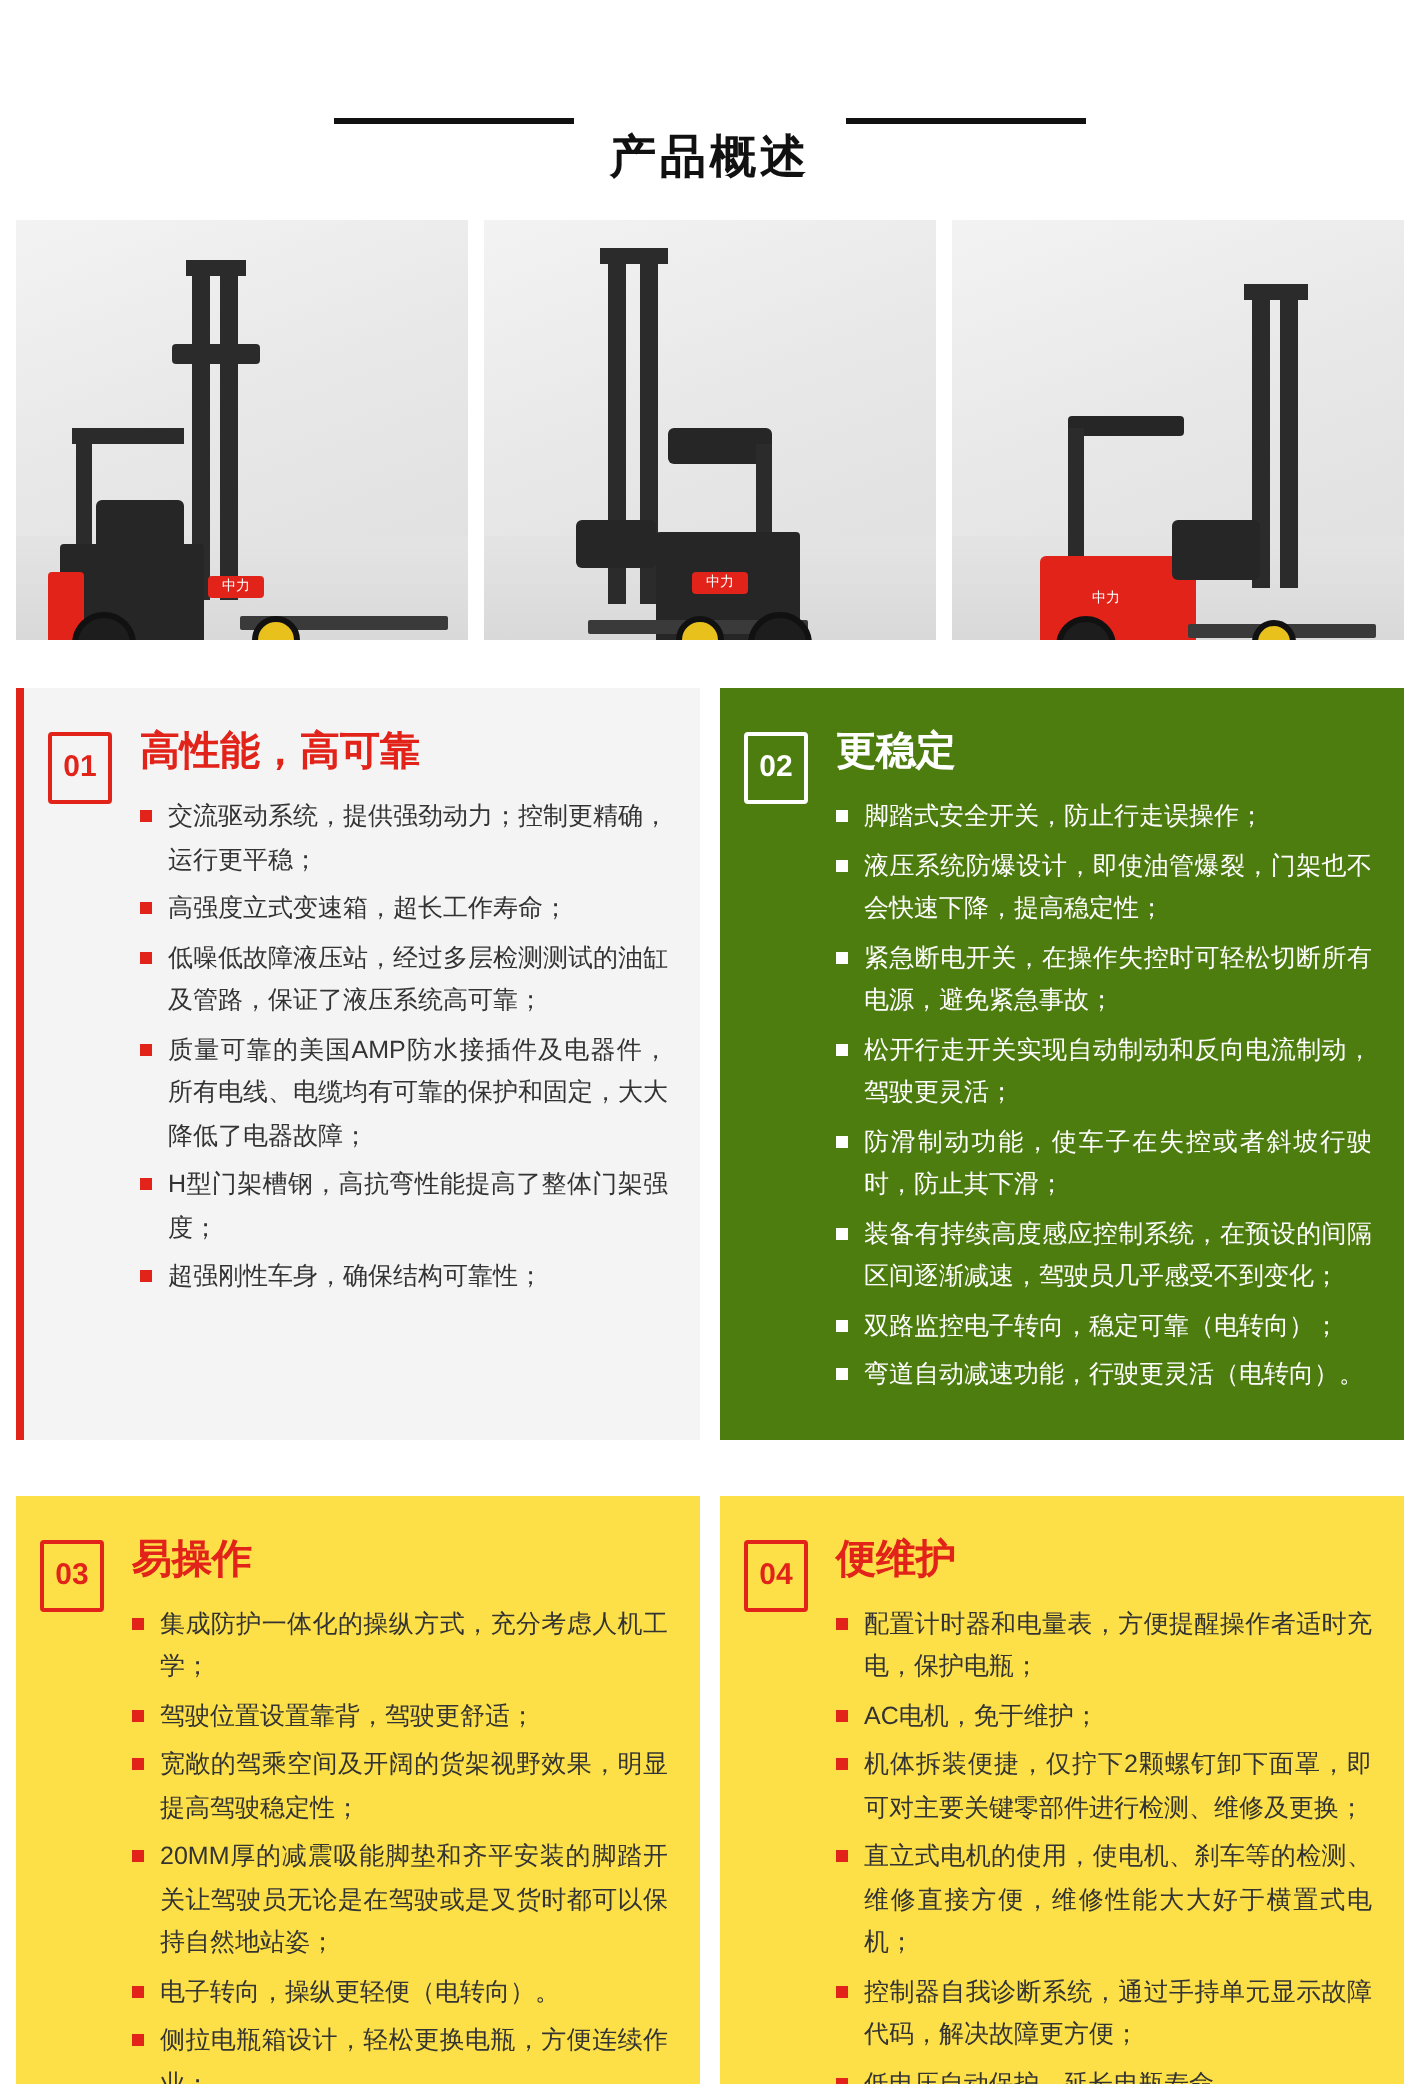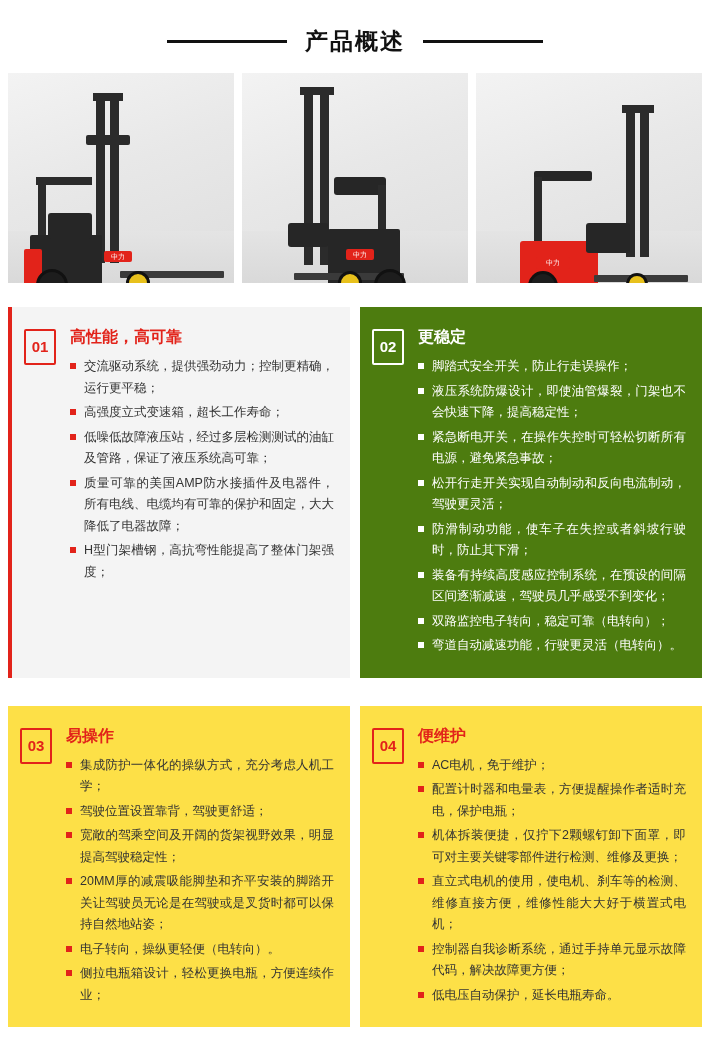--- a/index.html
+++ b/index.html
@@ -34,20 +34,21 @@
     width: 120px;
     height: 3px;
     background: #111;
   }
   .header .title {
     font-size: 23px;
     font-weight: bold;
     letter-spacing: 2px;
     color: #111;
     white-space: nowrap;
+    margin-top: 37px;
   }
 
   
   .photos {
     display: flex;
     gap: 8px;
     padding: 0 8px;
   }
   .photo {
     position: relative;
@@ -122,21 +123,21 @@
     line-height: 32px;
     text-align: center;
     box-sizing: border-box;
     border-radius: 2px;
   }
   .fbox.red .num {
     border-color: #fff;
     color: #fff;
   }
   .fhead {
-    font-size: 16px;
+    font-size: 20px;
     font-weight: bold;
     color: #e2231a;
     margin: 0 0 10px 0;
     line-height: 1.2;
   }
   .fbox.red .fhead { color: #fff; }
   ul.flist {
     list-style: none;
     margin: 0;
     padding: 0;
@@ -243,20 +244,21 @@
 
     <div class="fbox light">
       <div class="num">01</div>
       <h3 class="fhead">高性能，高可靠</h3>
       <ul class="flist">
         <li>交流驱动系统，提供强劲动力；控制更精确，运行更平稳；</li>
         <li>高强度立式变速箱，超长工作寿命；</li>
         <li>低噪低故障液压站，经过多层检测测试的油缸及管路，保证了液压系统高可靠；</li>
         <li>质量可靠的美国AMP防水接插件及电器件，所有电线、电缆均有可靠的保护和固定，大大降低了电器故障；</li>
         <li>H型门架槽钢，高抗弯性能提高了整体门架强度；</li>
+        <li>超强刚性车身，确保结构可靠性；</li>
       </ul>
     </div>
 
     <div class="fbox red">
       <div class="num">02</div>
       <h3 class="fhead">更稳定</h3>
       <ul class="flist">
         <li>脚踏式安全开关，防止行走误操作；</li>
         <li>液压系统防爆设计，即使油管爆裂，门架也不会快速下降，提高稳定性；</li>
         <li>紧急断电开关，在操作失控时可轻松切断所有电源，避免紧急事故；</li>
@@ -282,22 +284,22 @@
         <li>20MM厚的减震吸能脚垫和齐平安装的脚踏开关让驾驶员无论是在驾驶或是叉货时都可以保持自然地站姿；</li>
         <li>电子转向，操纵更轻便（电转向）。</li>
         <li>侧拉电瓶箱设计，轻松更换电瓶，方便连续作业；</li>
       </ul>
     </div>
 
     <div class="fbox plain">
       <div class="num">04</div>
       <h3 class="fhead">便维护</h3>
       <ul class="flist">
+        <li>配置计时器和电量表，方便提醒操作者适时充电，保护电瓶；</li>
         <li>AC电机，免于维护；</li>
-        <li>配置计时器和电量表，方便提醒操作者适时充电，保护电瓶；</li>
         <li>机体拆装便捷，仅拧下2颗螺钉卸下面罩，即可对主要关键零部件进行检测、维修及更换；</li>
         <li>直立式电机的使用，使电机、刹车等的检测、维修直接方便，维修性能大大好于横置式电机；</li>
         <li>控制器自我诊断系统，通过手持单元显示故障代码，解决故障更方便；</li>
         <li>低电压自动保护，延长电瓶寿命。</li>
       </ul>
     </div>
 
   </div>
 
 </div>

